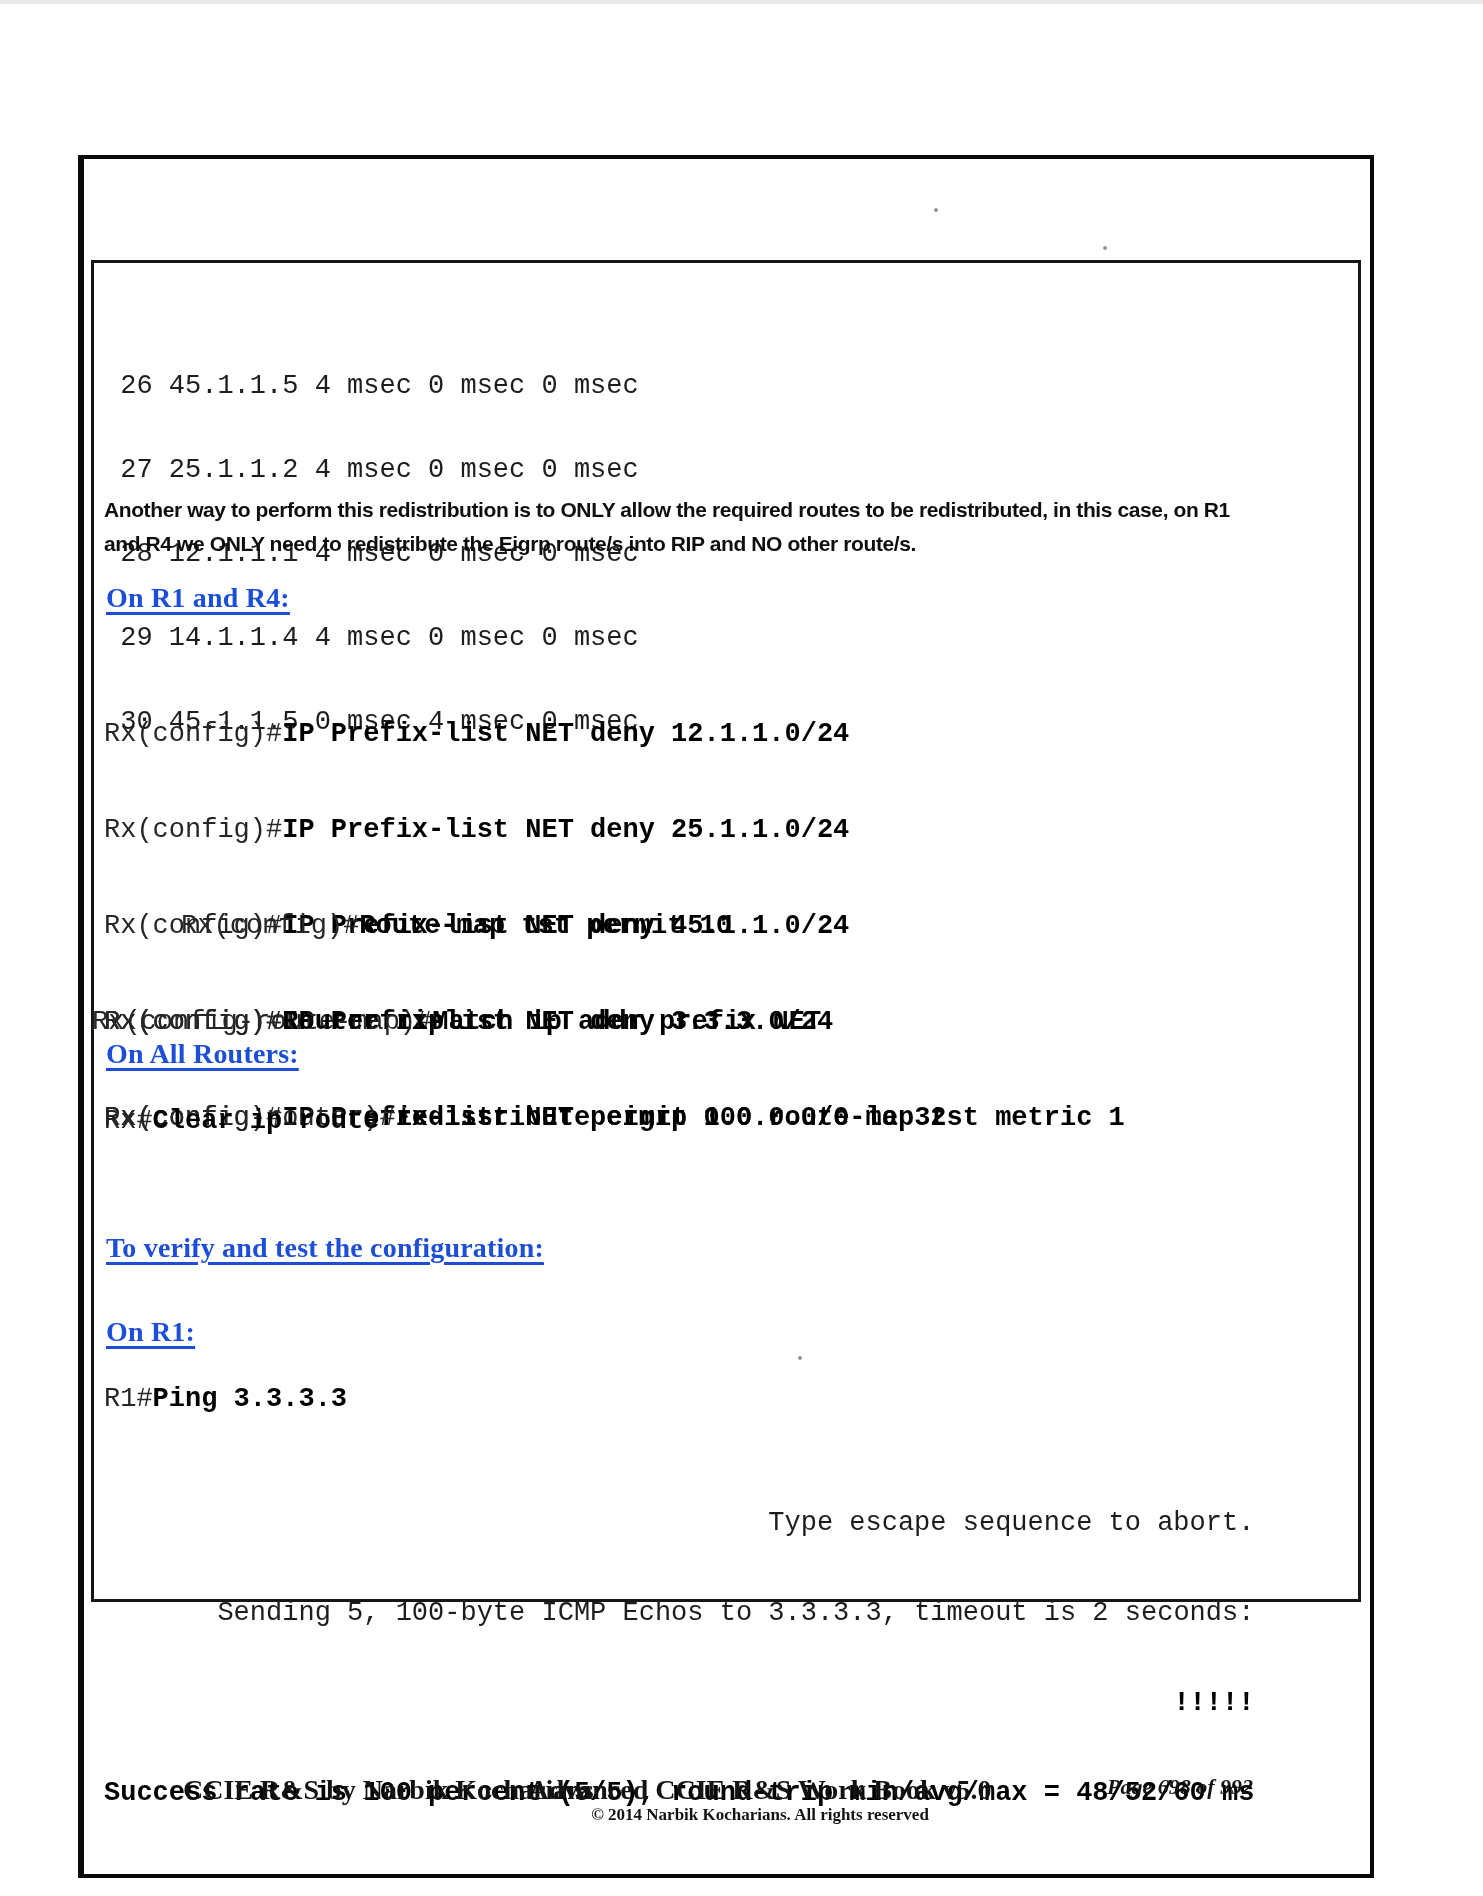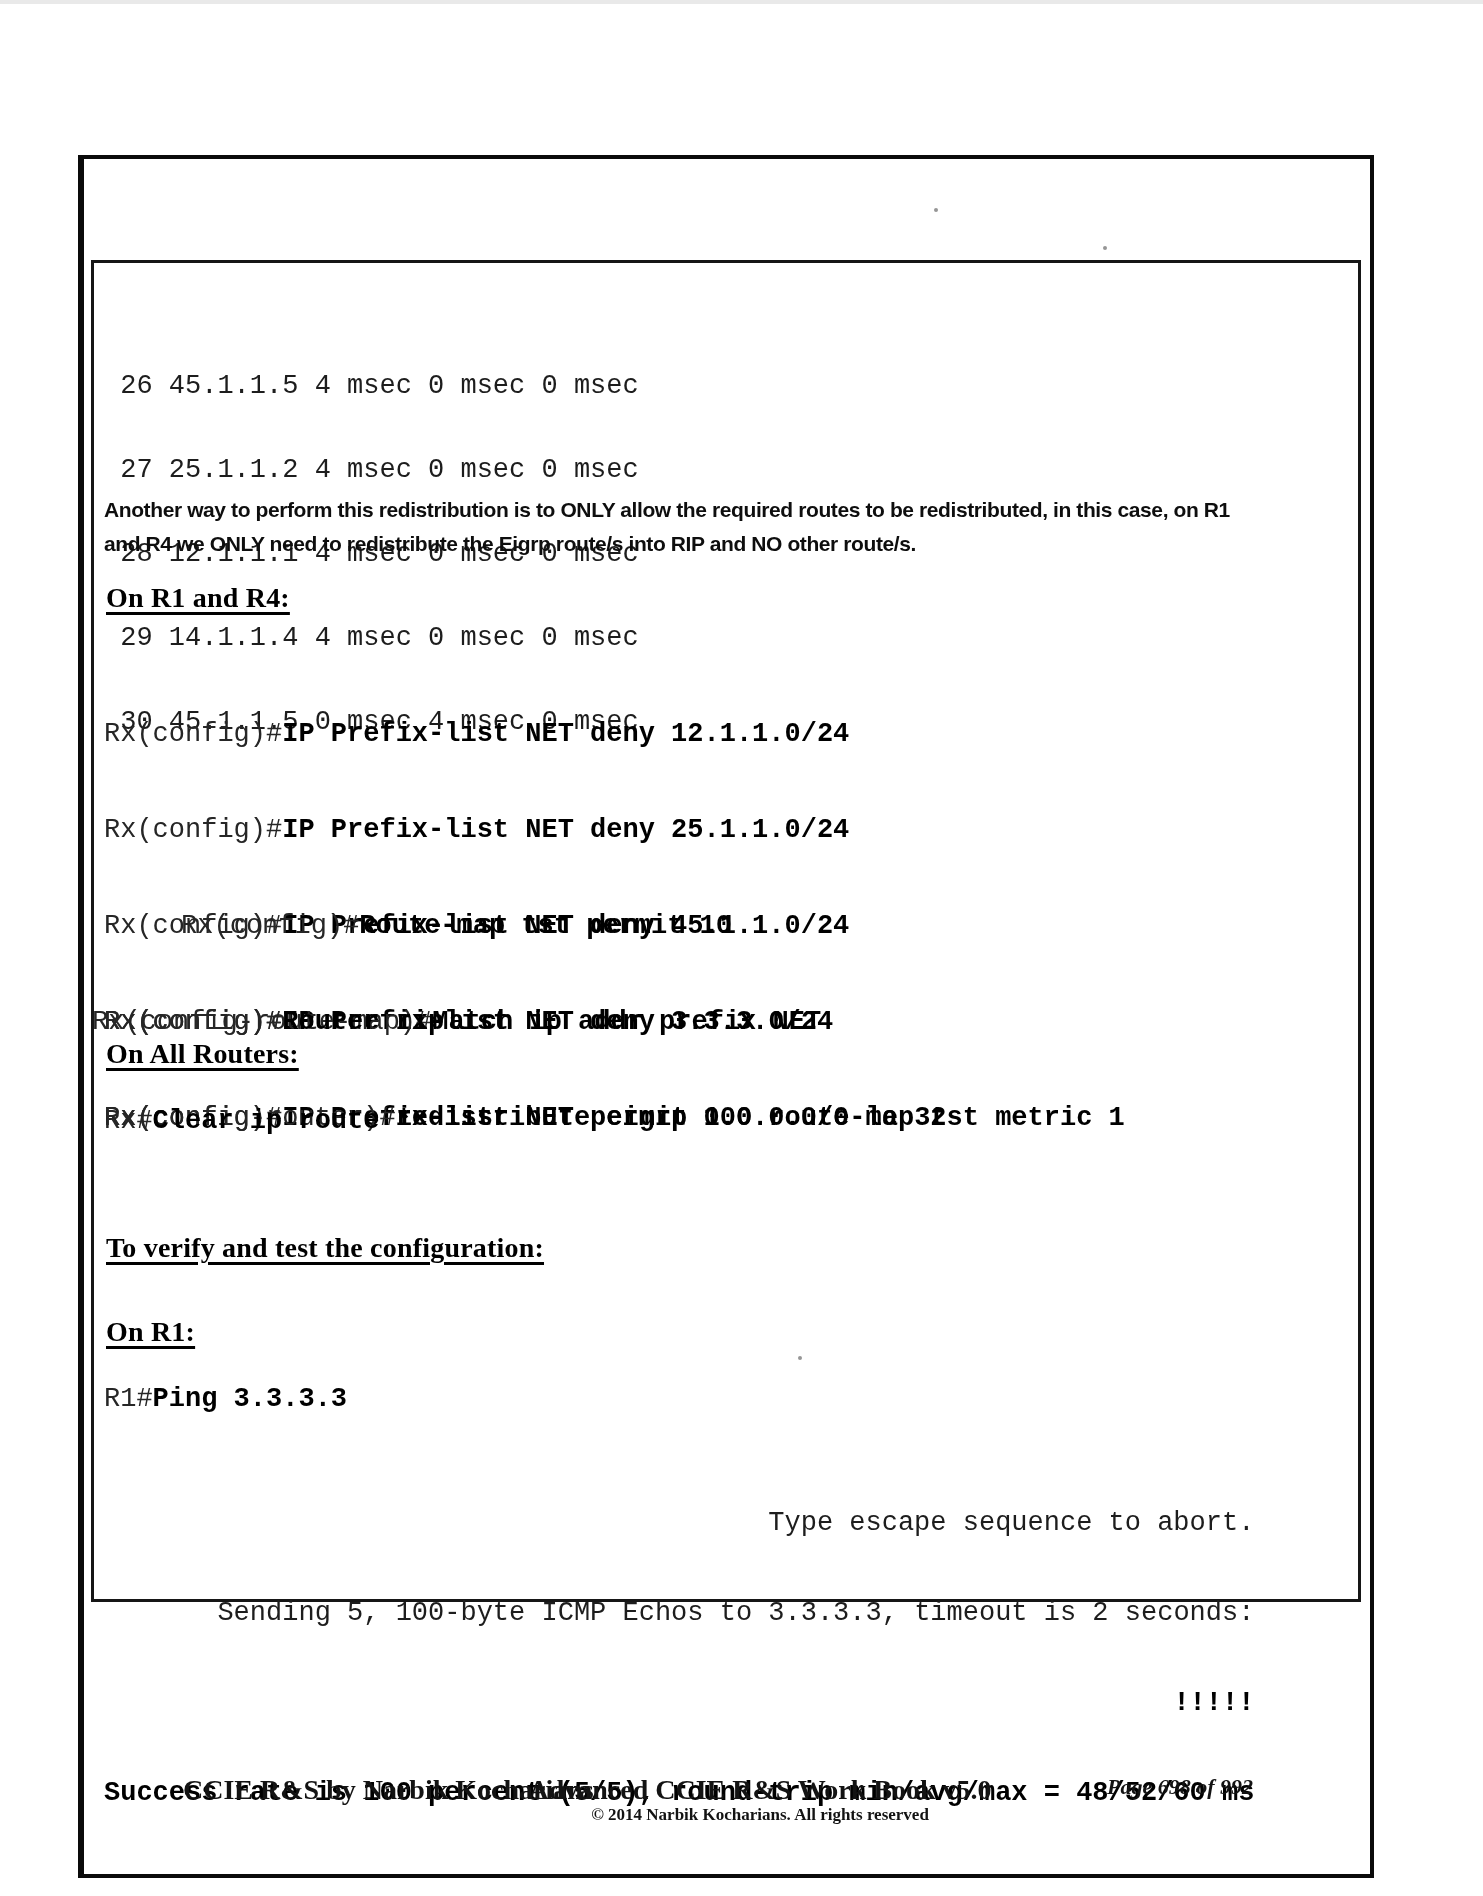--- a/index.html
+++ b/index.html
@@ -27,21 +27,21 @@
   .out-block  { line-height:30px;text-align:right; }
   .prompt { font-weight:400; color:#262626; }
   .cmd    { font-weight:700; color:#000; }
   .bold-line { font-weight:700; color:#000; }
   .para {
     font-family:"Liberation Sans", sans-serif; font-weight:700;
     font-size:21px; letter-spacing:-0.4px; line-height:34px; color:#0e0e0e;
   }
   .heading {
     font-family:"Liberation Serif", serif; font-weight:700; font-size:28px;
-    color:#000000; text-decoration:underline;
+    color:#1d4ed8; text-decoration:underline;
     text-decoration-thickness:2.5px; text-underline-offset:5px;
     letter-spacing:0.2px;
   }
   .footer-text { font-family:"Liberation Serif", serif; font-weight:700; color:#131313; }
   .footer-main { font-size:28px; }
   .footer-small { font-size:17px; }
   .footer-page { font-size:22px; font-style:italic; }
   .footer-center { width:520px; text-align:center; }
   .speck { width:4px; height:4px; background:#6a6a6a; border-radius:50%; opacity:.7; }
 </style>

